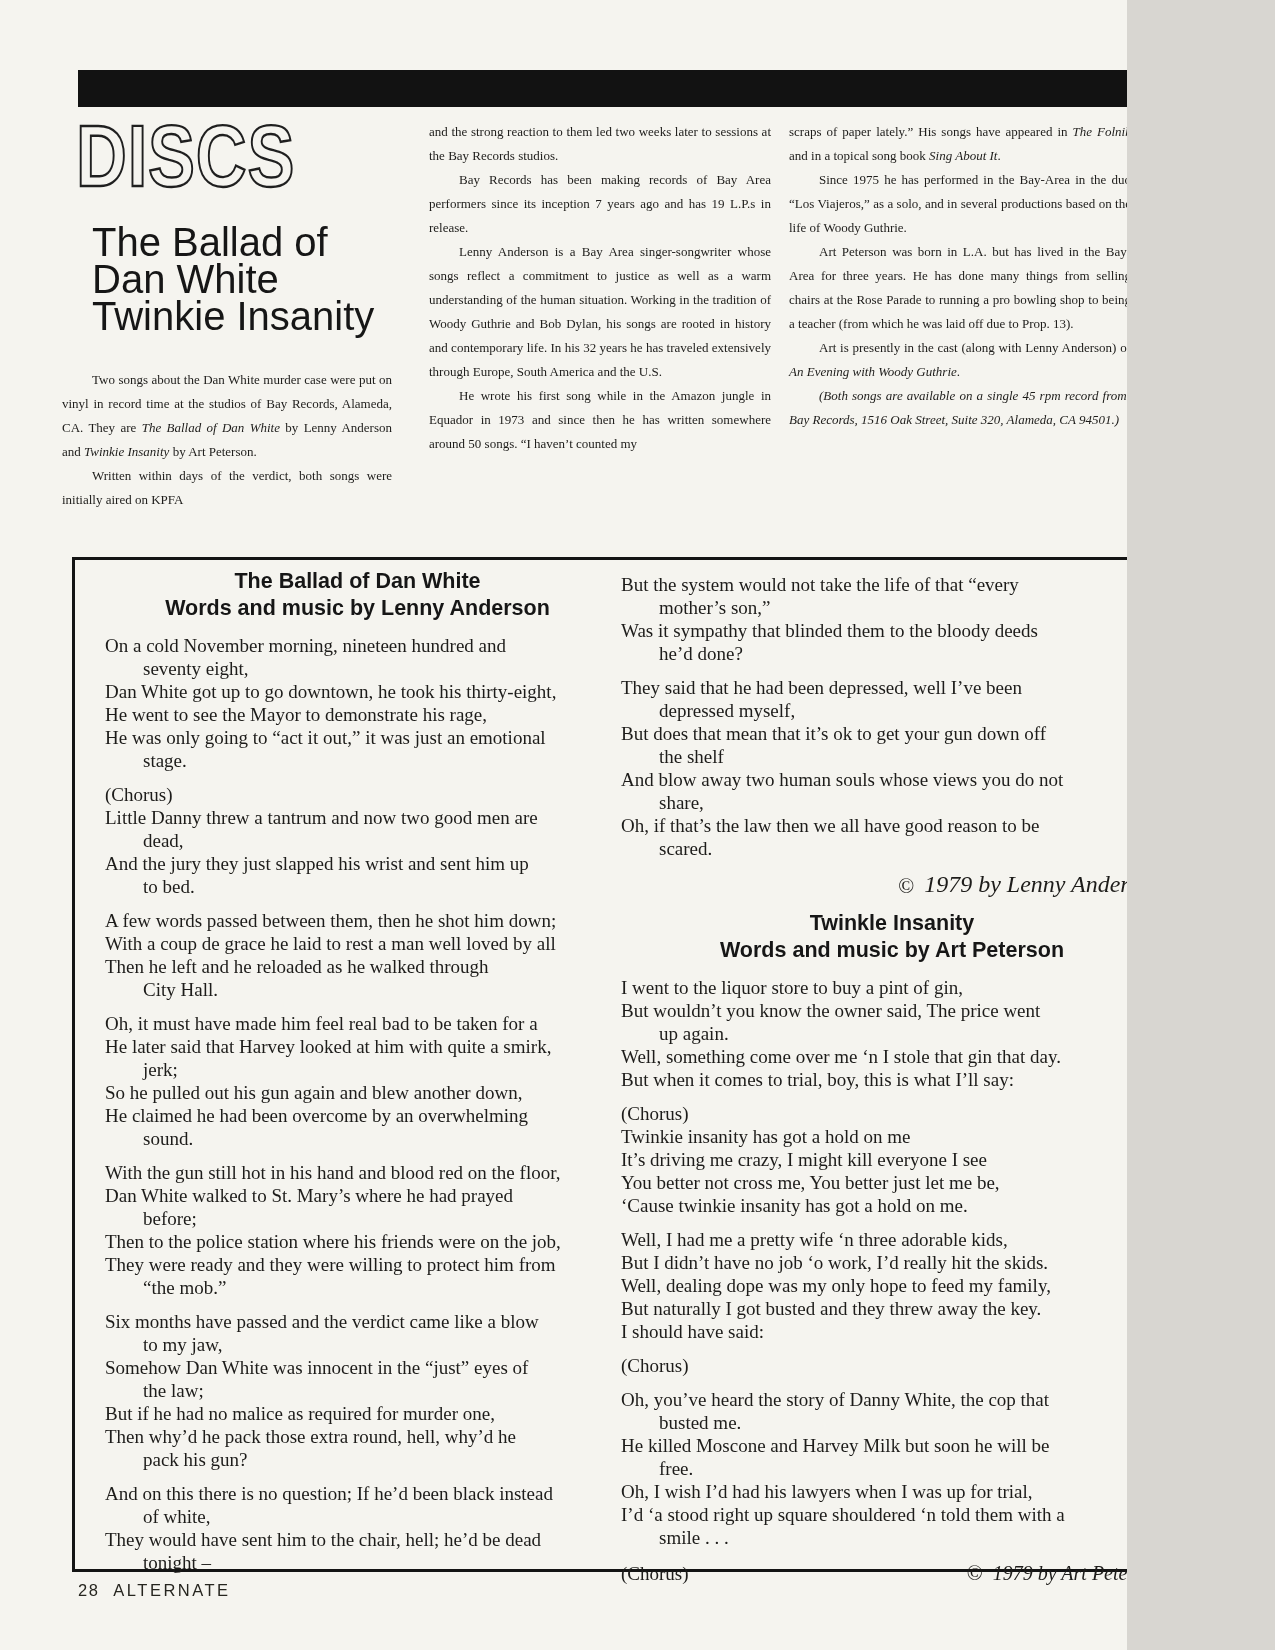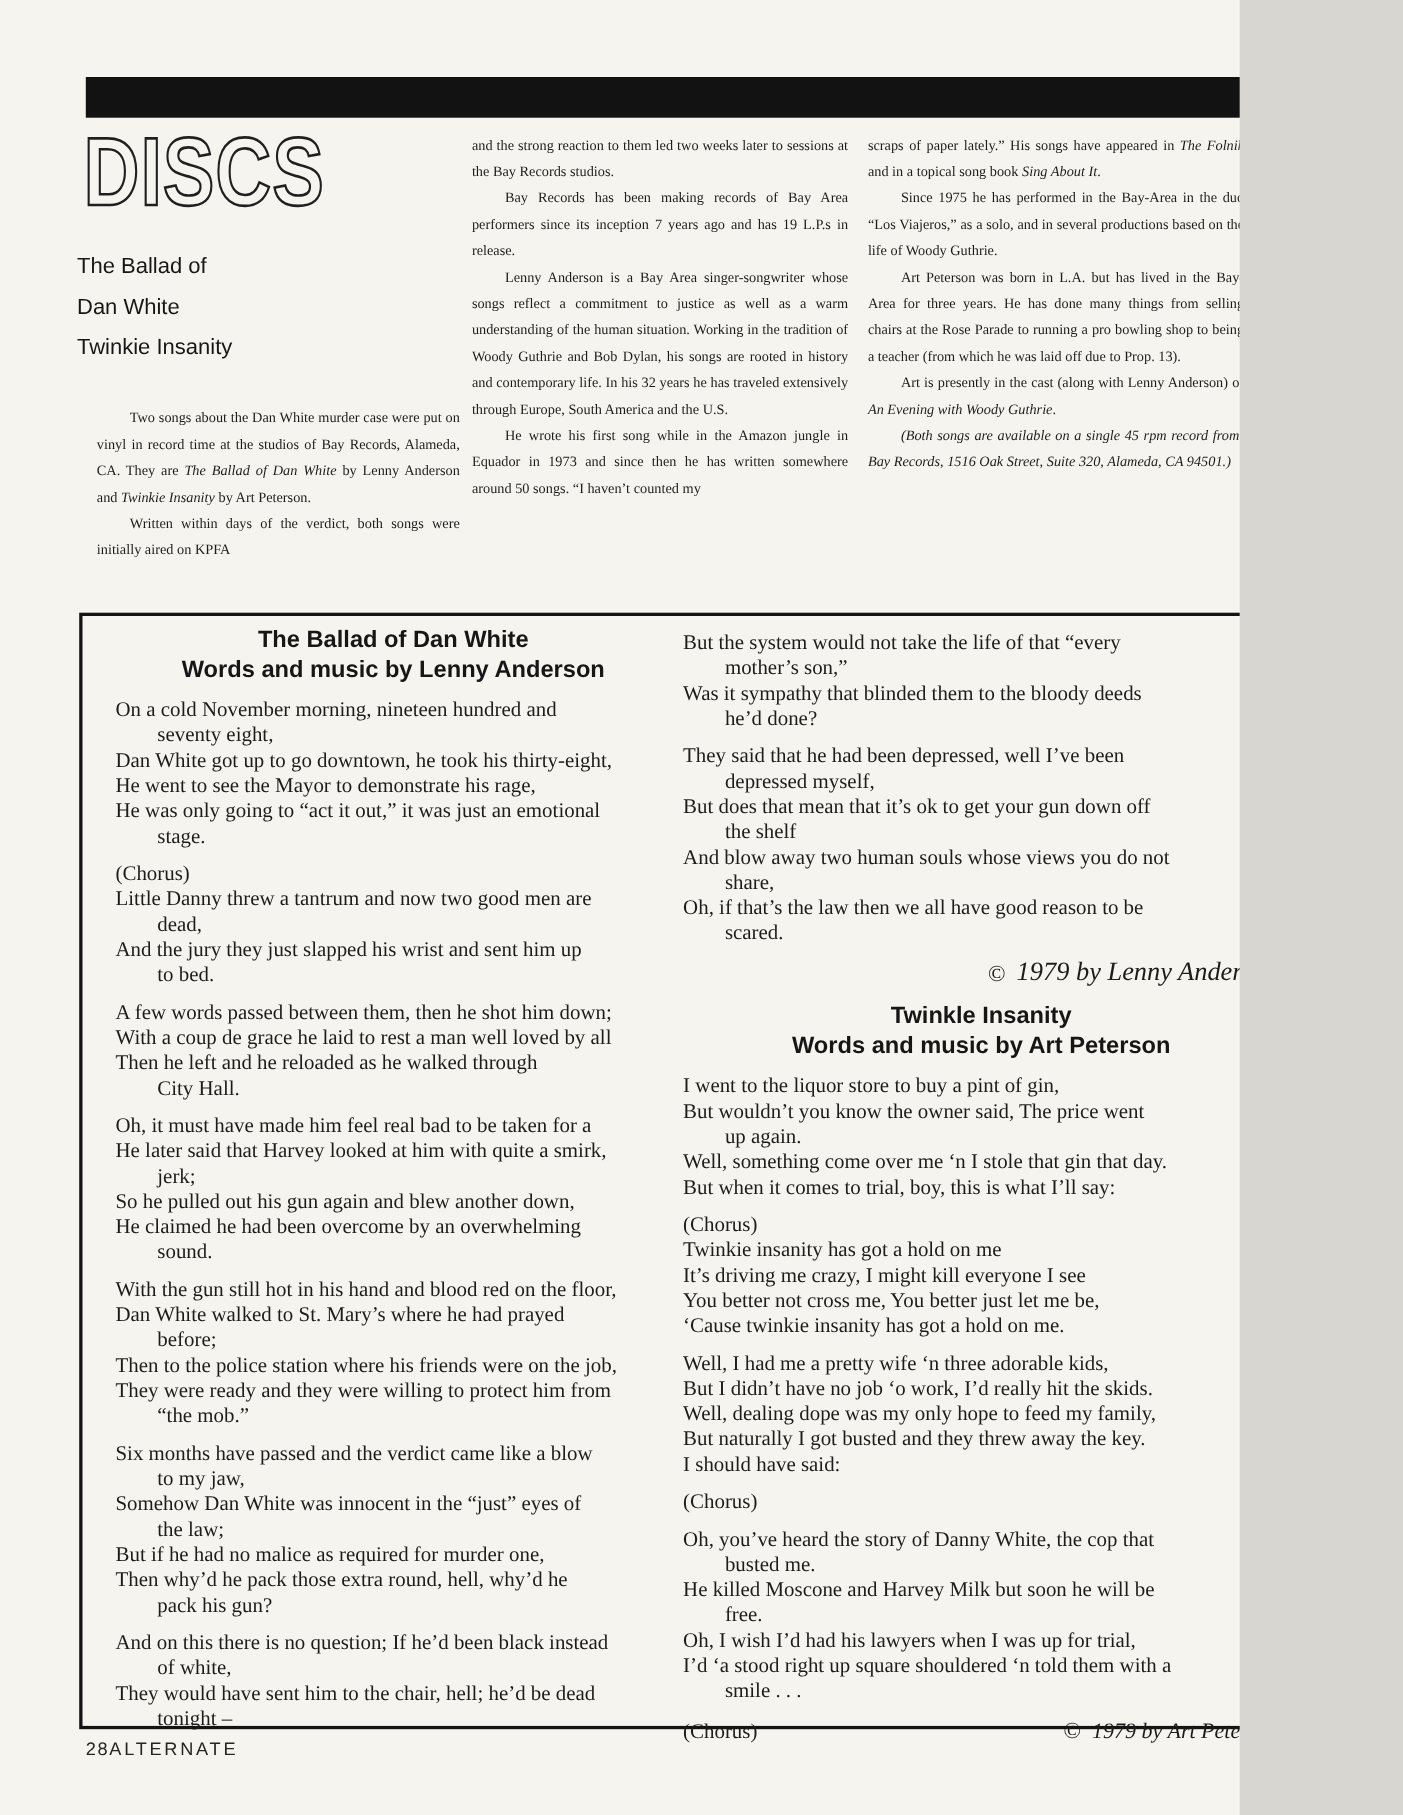--- a/index.html
+++ b/index.html
@@ -16,26 +16,26 @@
     background:#121212;
   }
   .discs-logo{
     position:absolute;left:76px;top:112px;
     font-family:"Liberation Sans", sans-serif;
     font-weight:700;font-size:88px;line-height:1;letter-spacing:1px;
     color:transparent;-webkit-text-stroke:2.4px #1f1f1f;
     transform:scaleX(0.8);transform-origin:left top;
   }
   .headline{
-    position:absolute;left:70px;top:224px;width:340px;
-    font-family:"Liberation Sans", sans-serif;
-    font-weight:400;font-size:20px;line-height:37px;color:#161616;
+    position:absolute;left:92px;top:224px;width:340px;
+    font-family:"Liberation Sans", sans-serif;
+    font-weight:400;font-size:40px;line-height:37px;color:#161616;
   }
   .col{position:absolute;font-size:13px;line-height:24px;text-align:justify;}
-  .col1{left:88px;top:368px;width:330px;}
+  .col1{left:62px;top:368px;width:330px;}
   .col2{left:429px;top:120px;width:342px;}
   .col3{left:789px;top:120px;width:342px;}
   .para{margin:0;}
   .para.indent{text-indent:30px;}
   .lyrics-box{
     position:absolute;left:72px;top:557px;width:1106px;height:1015px;
     border:3px solid #141414;box-sizing:border-box;
   }
   .lyr-col{position:absolute;font-size:19px;}
   .lyr-left{left:30px;top:8px;width:505px;}
@@ -61,21 +61,21 @@
   }
   .final-row .chorus{line-height:23px;}
   .final-row .cr{display:flex;align-items:baseline;}
   .final-row .csym{font-size:21px;margin-right:10px;}
   .final-row .ctext{font-style:italic;font-size:20px;}
   .footer{
     position:absolute;left:78px;top:1581px;
     font-family:"Liberation Sans", sans-serif;
     font-size:16.5px;color:#26251f;letter-spacing:1.5px;
   }
-  .footer .mag{letter-spacing:2.5px;}
+  .footer .mag{margin-left:14px;letter-spacing:2.5px;}
 </style>
 </head>
 <body>
 
 <div class="page">
 
   <div class="black-bar"></div>
 
   <div class="discs-logo">DISCS</div>
 

